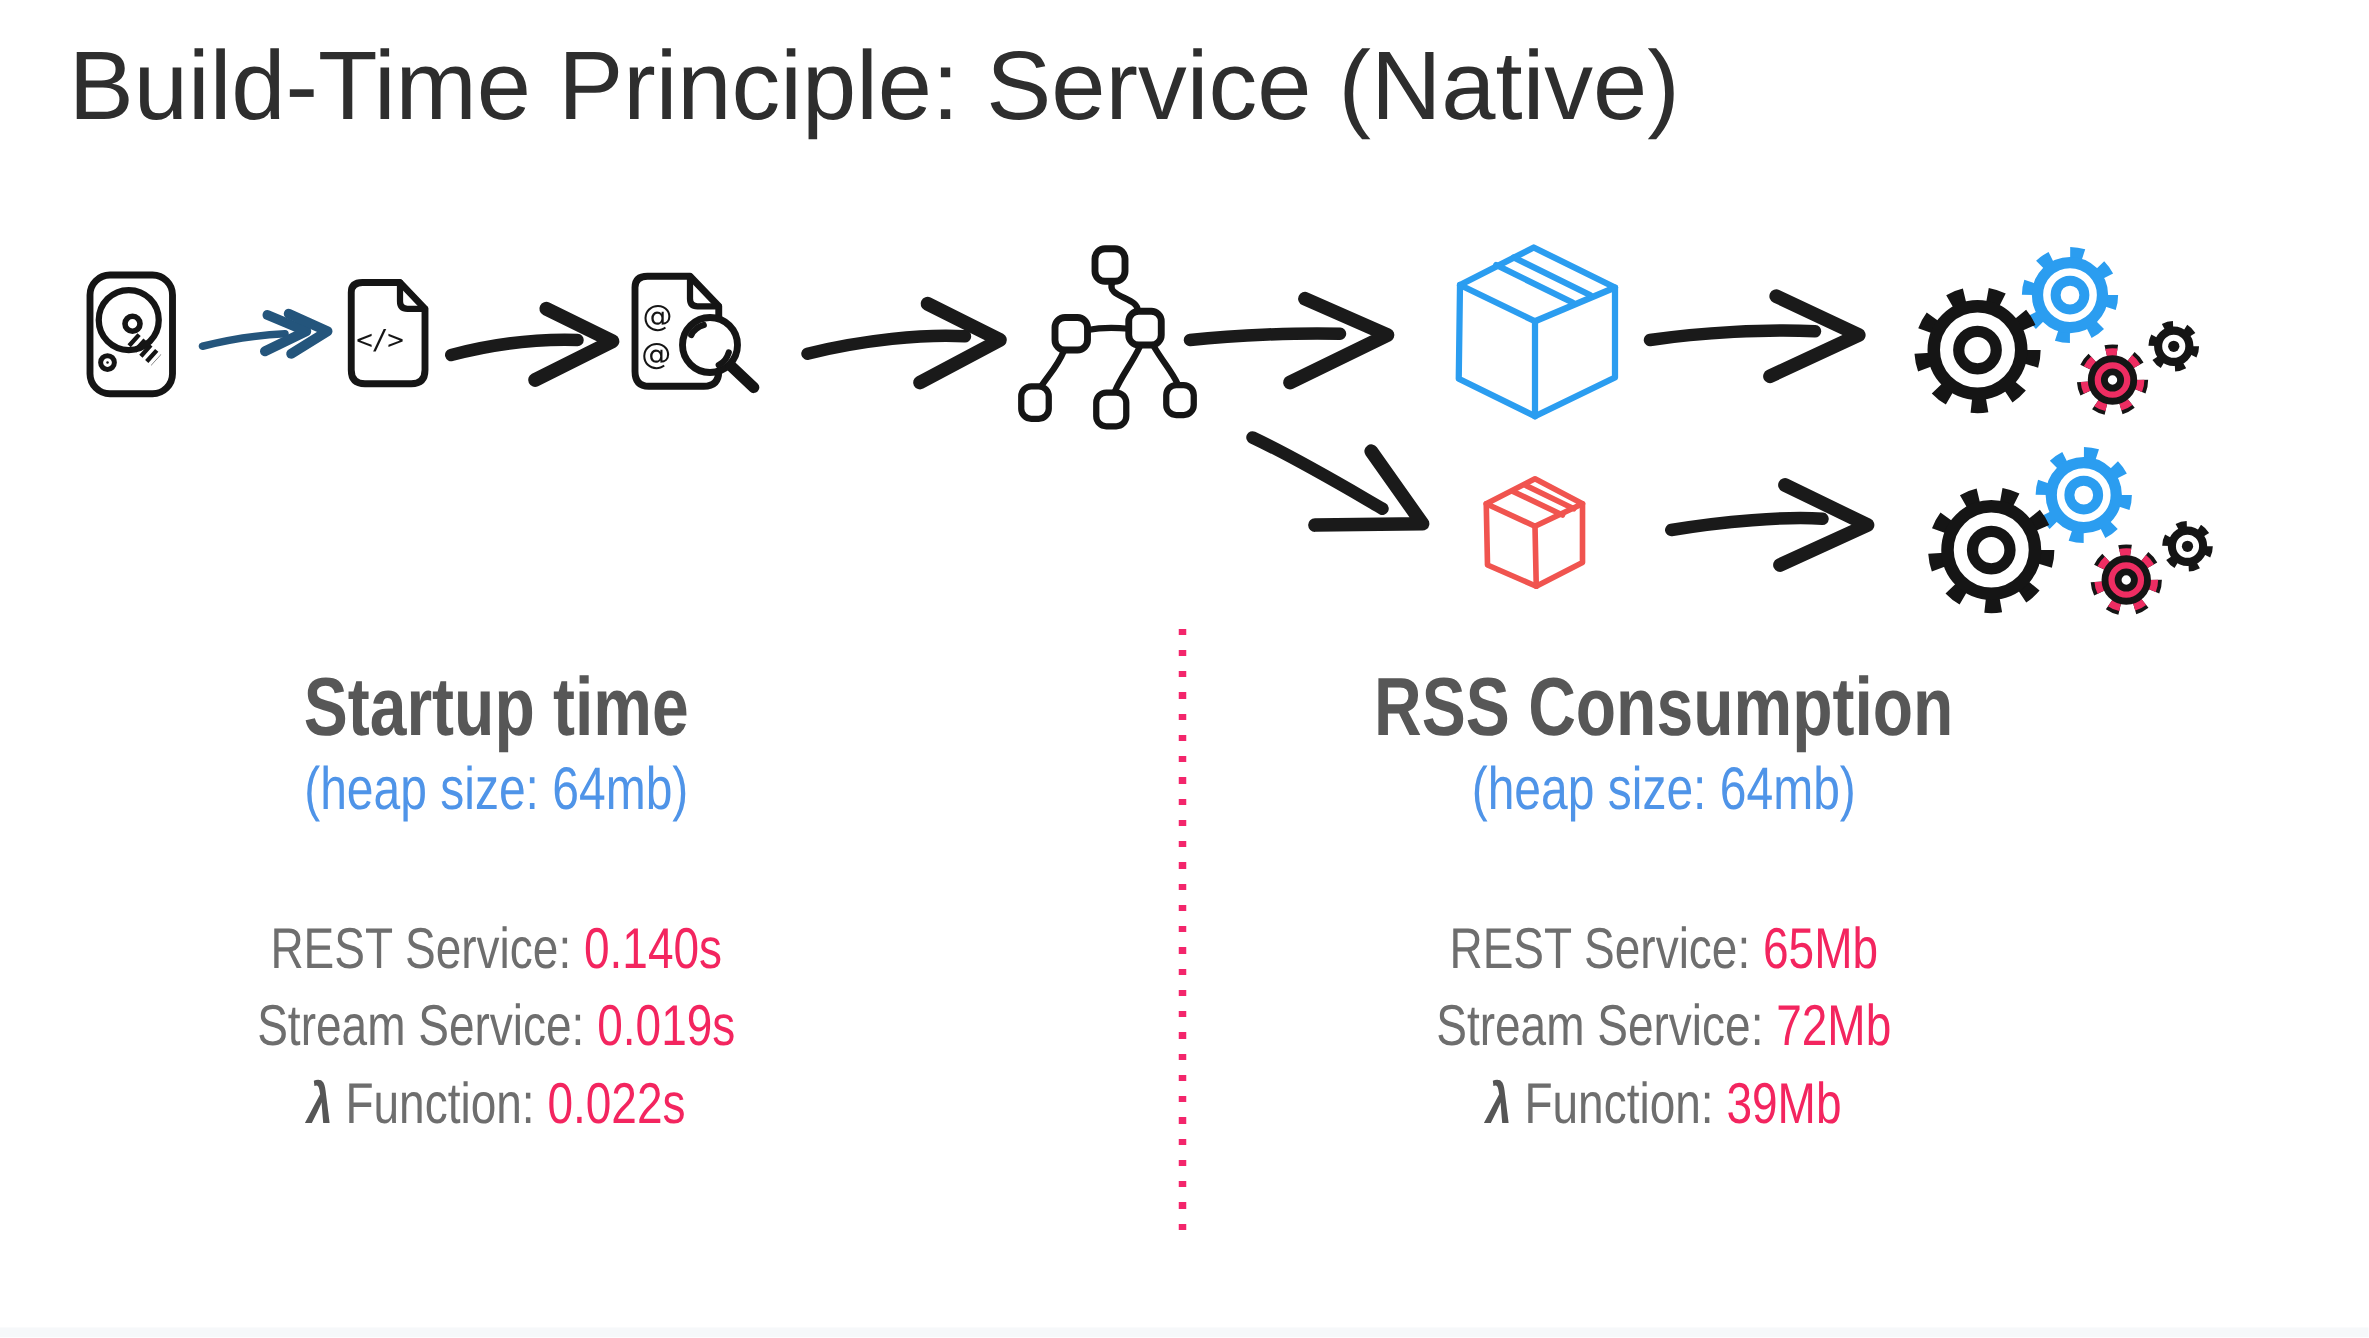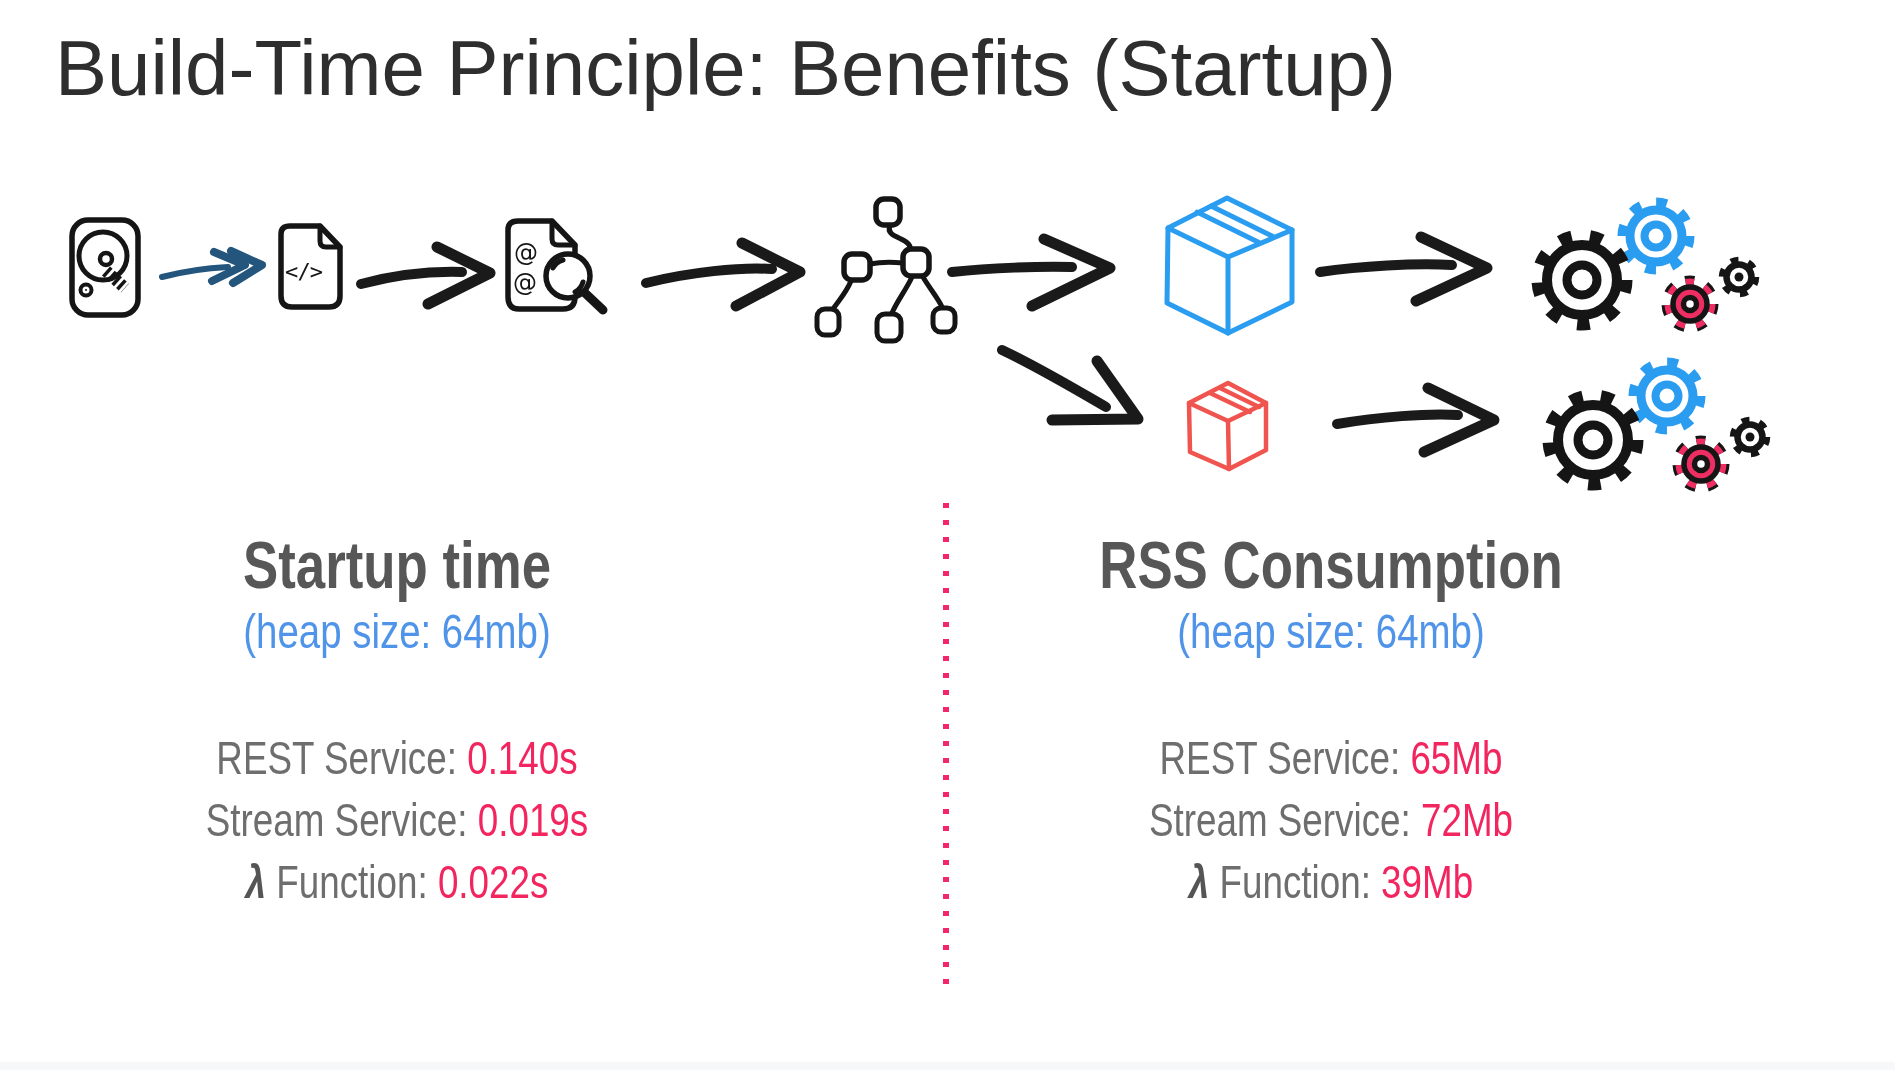--- a/index.html
+++ b/index.html
@@ -31,21 +31,21 @@
   .bottom-strip{position:absolute;left:0;bottom:0;width:1895px;height:8px;background:#f6f8fa;}
 
   svg text{font-family:"DejaVu Sans Mono","Liberation Mono",monospace;}
   svg text.atg{font-family:"DejaVu Sans","Liberation Sans",sans-serif;}
 </style>
 </head>
 <body>
 
 <div class="stage">
 
-  <div class="slide-title">Build-Time Principle: Benefits (Startup)</div>
+  <div class="slide-title">Build-Time Principle: Service (Native)</div>
 
   <svg class="flow-svg" viewBox="0 0 1895 520" xmlns="http://www.w3.org/2000/svg">
     <defs>
       <g id="gearBlack">
         <circle r="44" fill="none" stroke="#151515" stroke-width="13" stroke-dasharray="12.5 18.2"></circle>
         <circle r="35" fill="#fff" stroke="#151515" stroke-width="10"></circle>
         <circle r="15" fill="#fff" stroke="#151515" stroke-width="9"></circle>
       </g>
       <g id="gearBlue">
         <circle r="33" fill="none" stroke="#2b9df0" stroke-width="11" stroke-dasharray="10.5 15.4"></circle>

